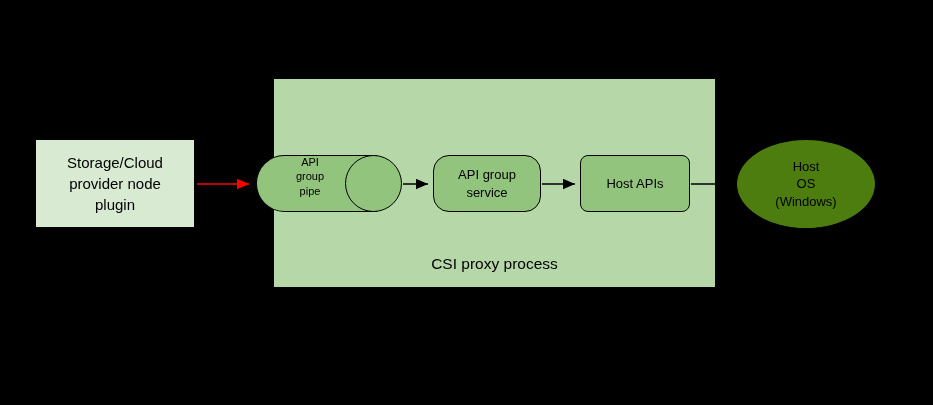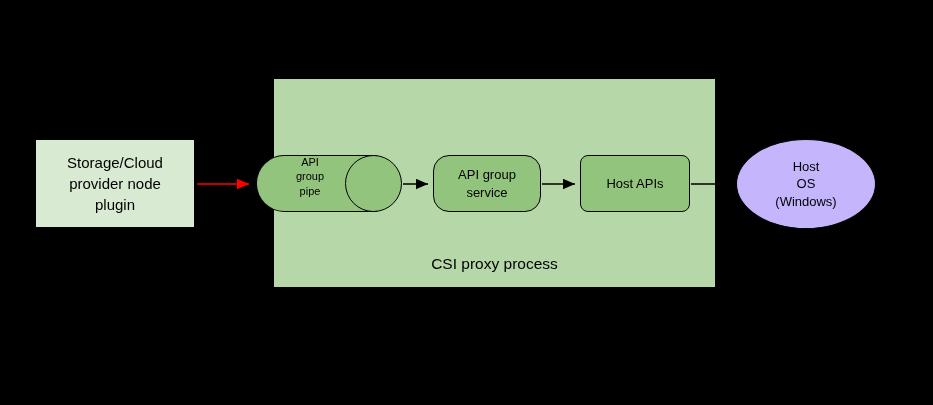--- a/index.html
+++ b/index.html
@@ -73,21 +73,21 @@
     font-size: 13px; line-height: 1.35;
   }
   .hostapis-box {
     left: 580px; top: 155px; width: 110px; height: 57px;
     background: #93c47d;
     border-radius: 8px;
     font-size: 13px;
   }
   .hostos-ellipse {
     left: 736px; top: 139px; width: 140px; height: 90px;
-    background: #c4b5fd;
+    background: #4d7c0f;
     border-radius: 50%;
     font-size: 13px; line-height: 1.35;
   }
   .connector-layer {
     position: absolute;
     left: 0; top: 0;
     width: 933px; height: 405px;
     pointer-events: none;
   }
 </style>

